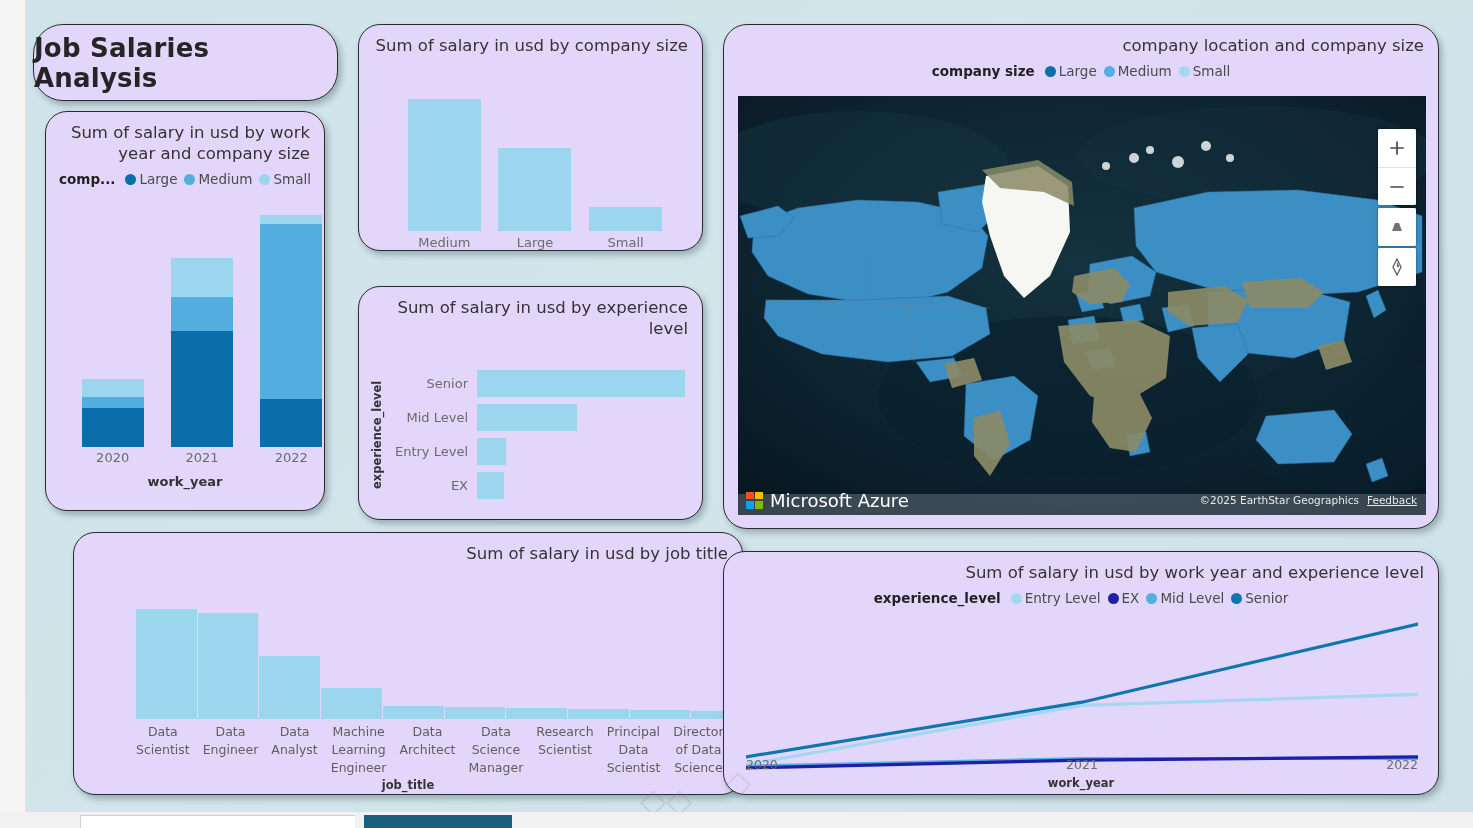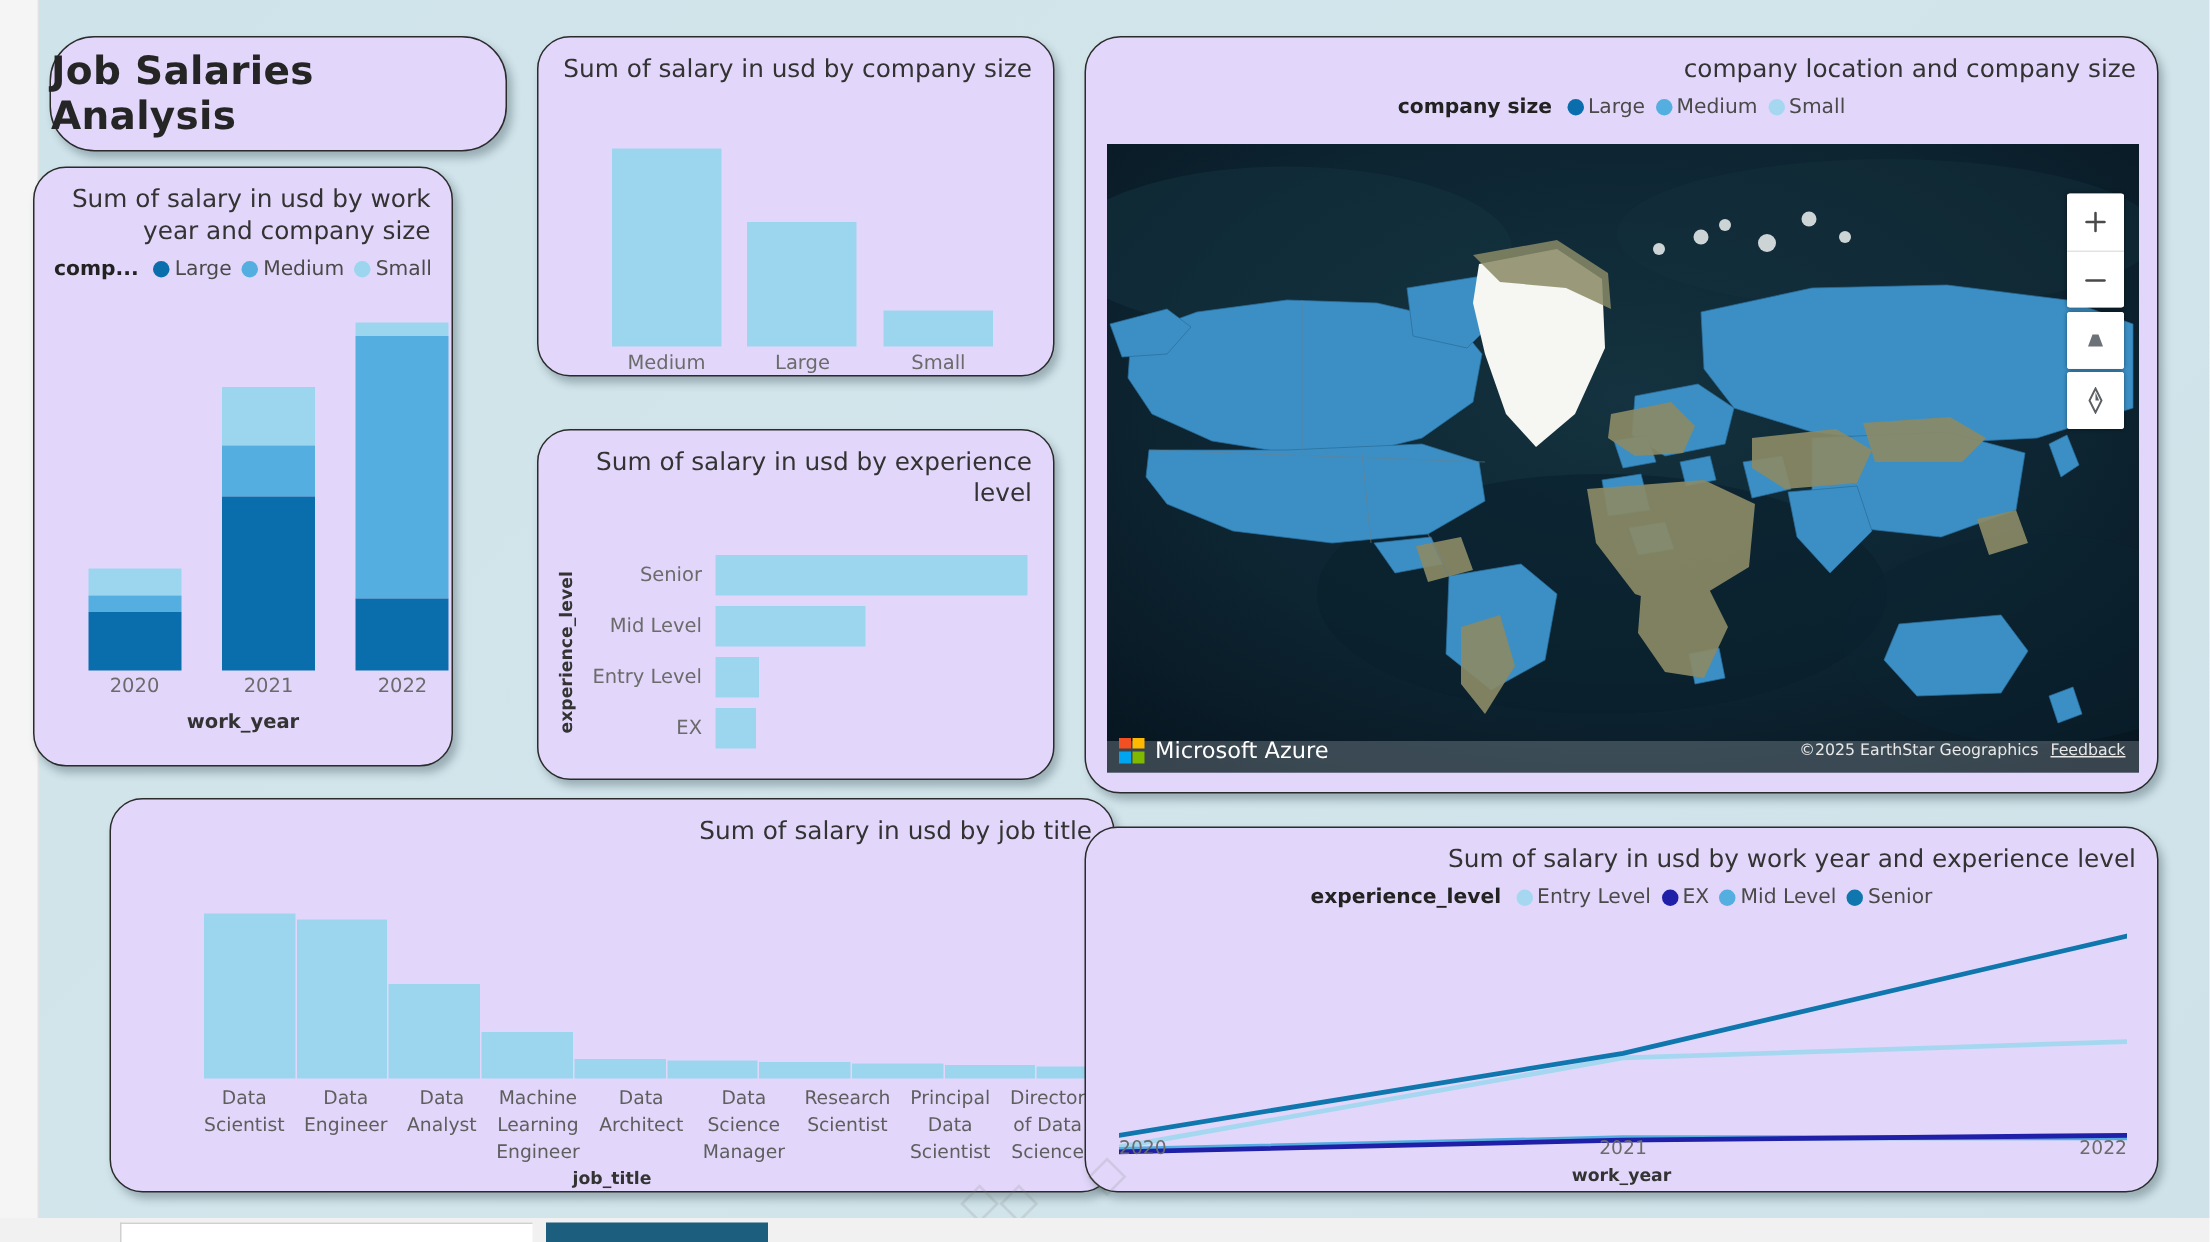--- a/index.html
+++ b/index.html
@@ -65,21 +65,21 @@
     display: flex; align-items: center; justify-content: center;
     gap: 7px; flex-wrap: nowrap;
     font-size: 13.5px; color: #4a4a4a;
     padding-top: 7px;
   }
   .legend .ltitle { font-weight: bold; color: #222; margin-right: 3px; }
   .legend .litem { display: flex; align-items: center; gap: 3px; white-space: nowrap; }
   .legend .dot { width: 11px; height: 11px; border-radius: 50%; display: inline-block; }
 
   
-  #stacked-card { left: 22px; top: 111px; width: 280px; height: 400px; }
+  #stacked-card { left: 45px; top: 111px; width: 280px; height: 400px; }
   #stacked-plot {
     position: absolute; left: 22px; top: 103px;
     width: 268px; height: 232px;
     display: flex; align-items: flex-end; justify-content: space-around;
   }
   .stack-col { width: 62px; display: flex; flex-direction: column; justify-content: flex-end; height: 100%; }
   .seg { width: 100%; }
   #stacked-xaxis {
     position: absolute; left: 22px; top: 338px; width: 268px;
     display: flex; justify-content: space-around;
@@ -155,21 +155,21 @@
   #map-compass-group { top: 152px; width: 38px; }
 
   #map-footer {
     position: absolute; left: 0; bottom: 0; width: 100%; height: 30px;
     display: flex; align-items: center; justify-content: space-between;
     padding: 0 9px 0 8px;
   }
   .azure-brand { display: flex; align-items: center; gap: 7px; }
   .azure-logo { width: 17px; height: 17px; display: grid; grid-template-columns: 1fr 1fr; grid-template-rows: 1fr 1fr; gap: 1.5px; }
   .azure-logo i { display: block; }
-  .azure-name { color: #fff; font-size: 15px; }
+  .azure-name { color: #fff; font-size: 18px; }
   .map-attrib { display: flex; align-items: center; gap: 8px; color: #e8e8e8; font-size: 10.5px; }
   .map-attrib .fb { text-decoration: underline; cursor: pointer; }
 
   
   #jobtitle-card { left: 33px; top: 532px; width: 670px; height: 263px; margin-left: 40px; }
   #jobtitle-plot {
     position: absolute; left: 62px; top: 76px;
     width: 616px; height: 110px;
     display: flex; align-items: flex-end; gap: 1px;
   }

